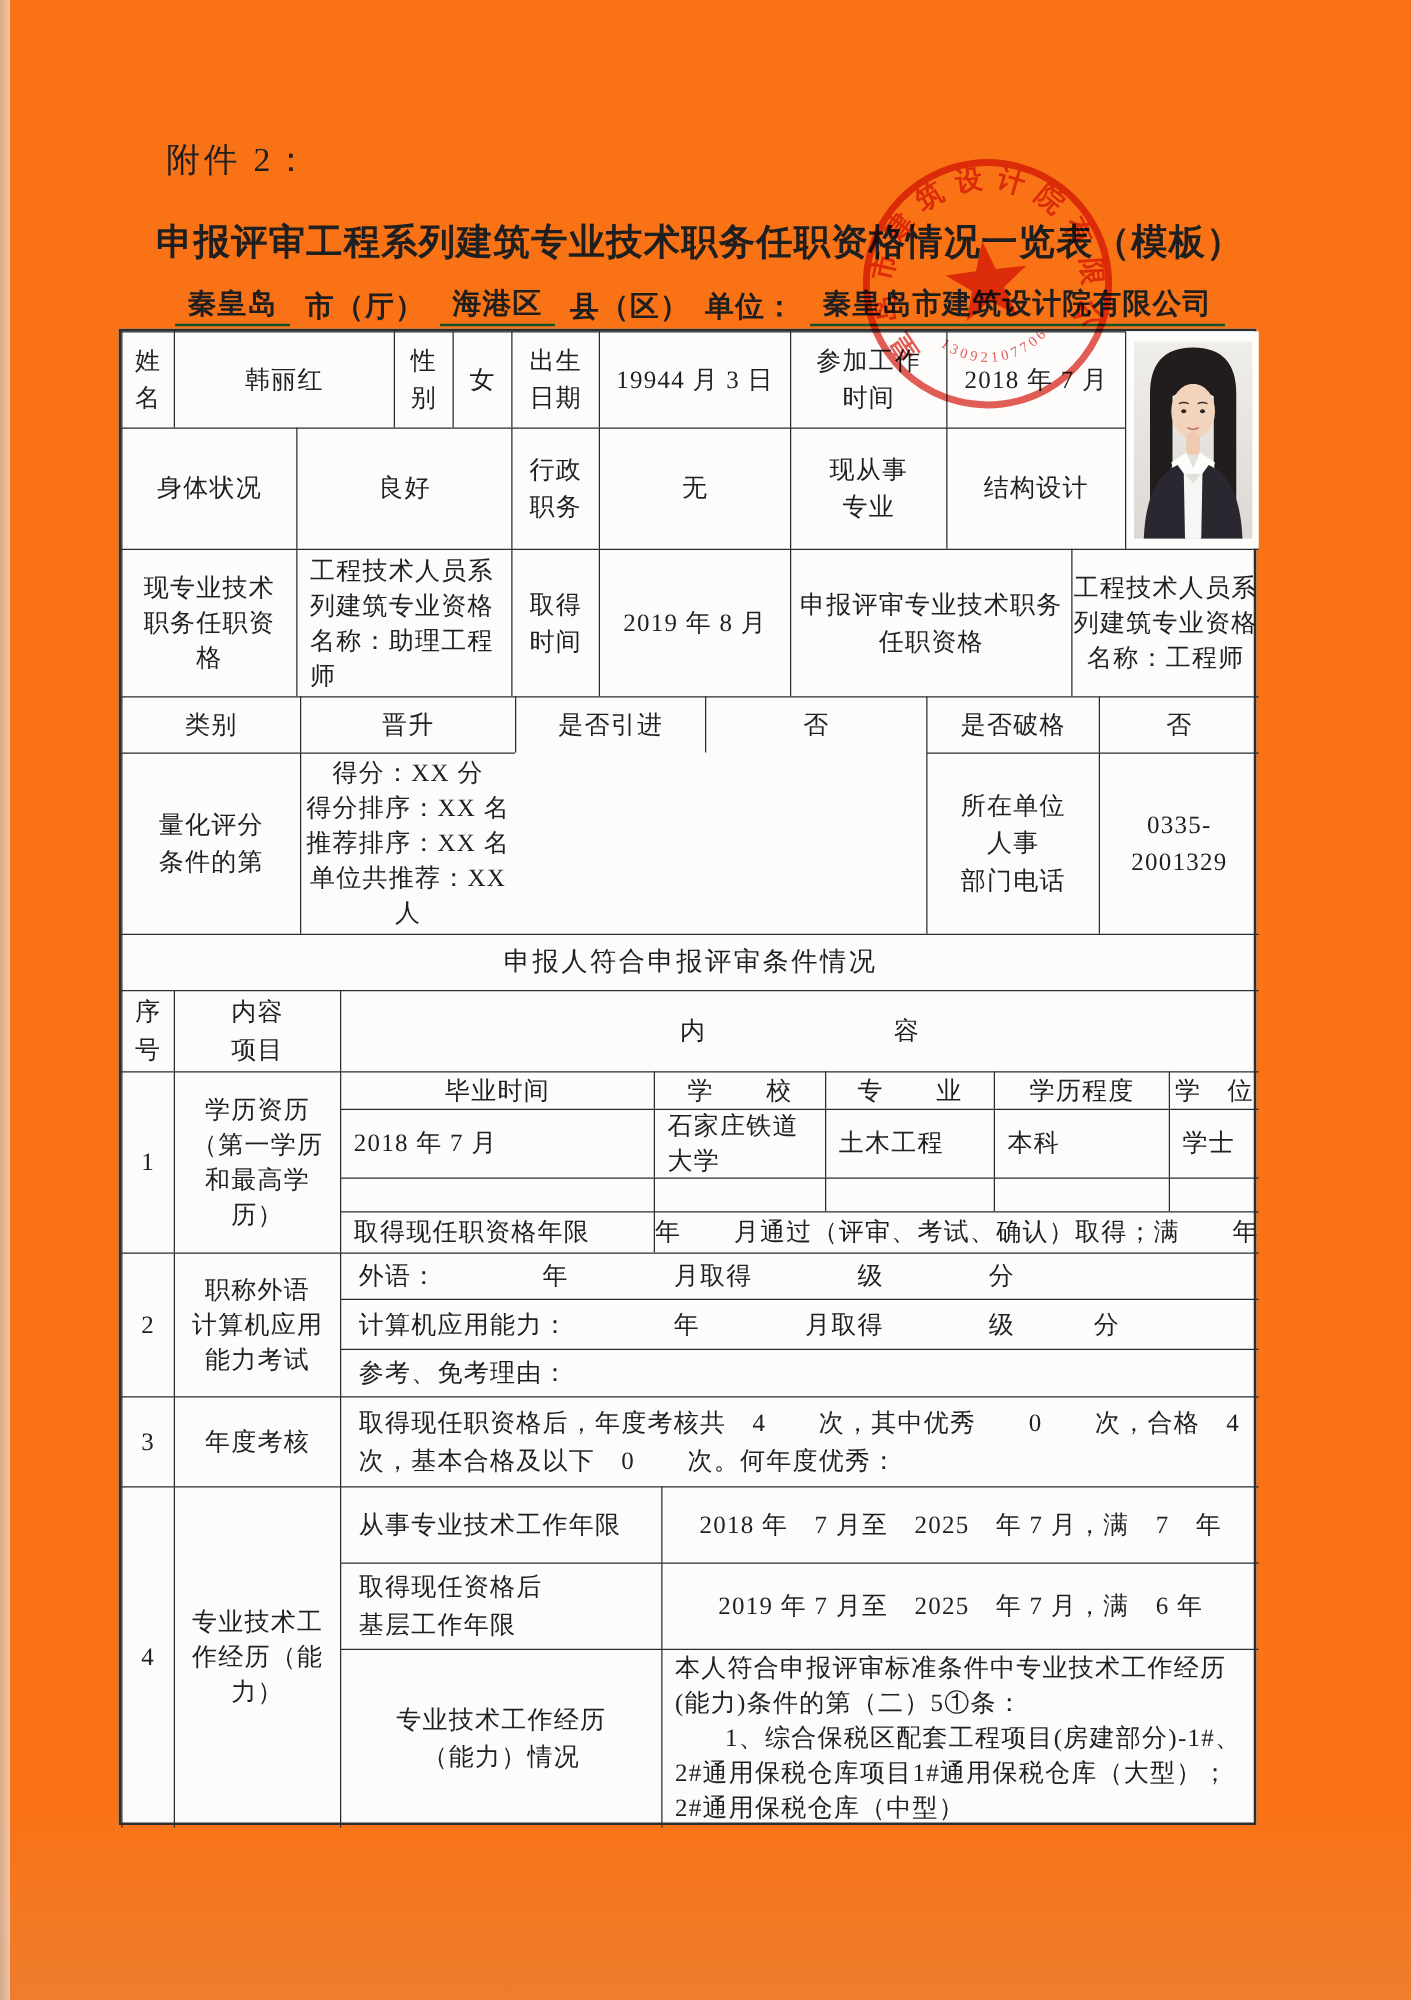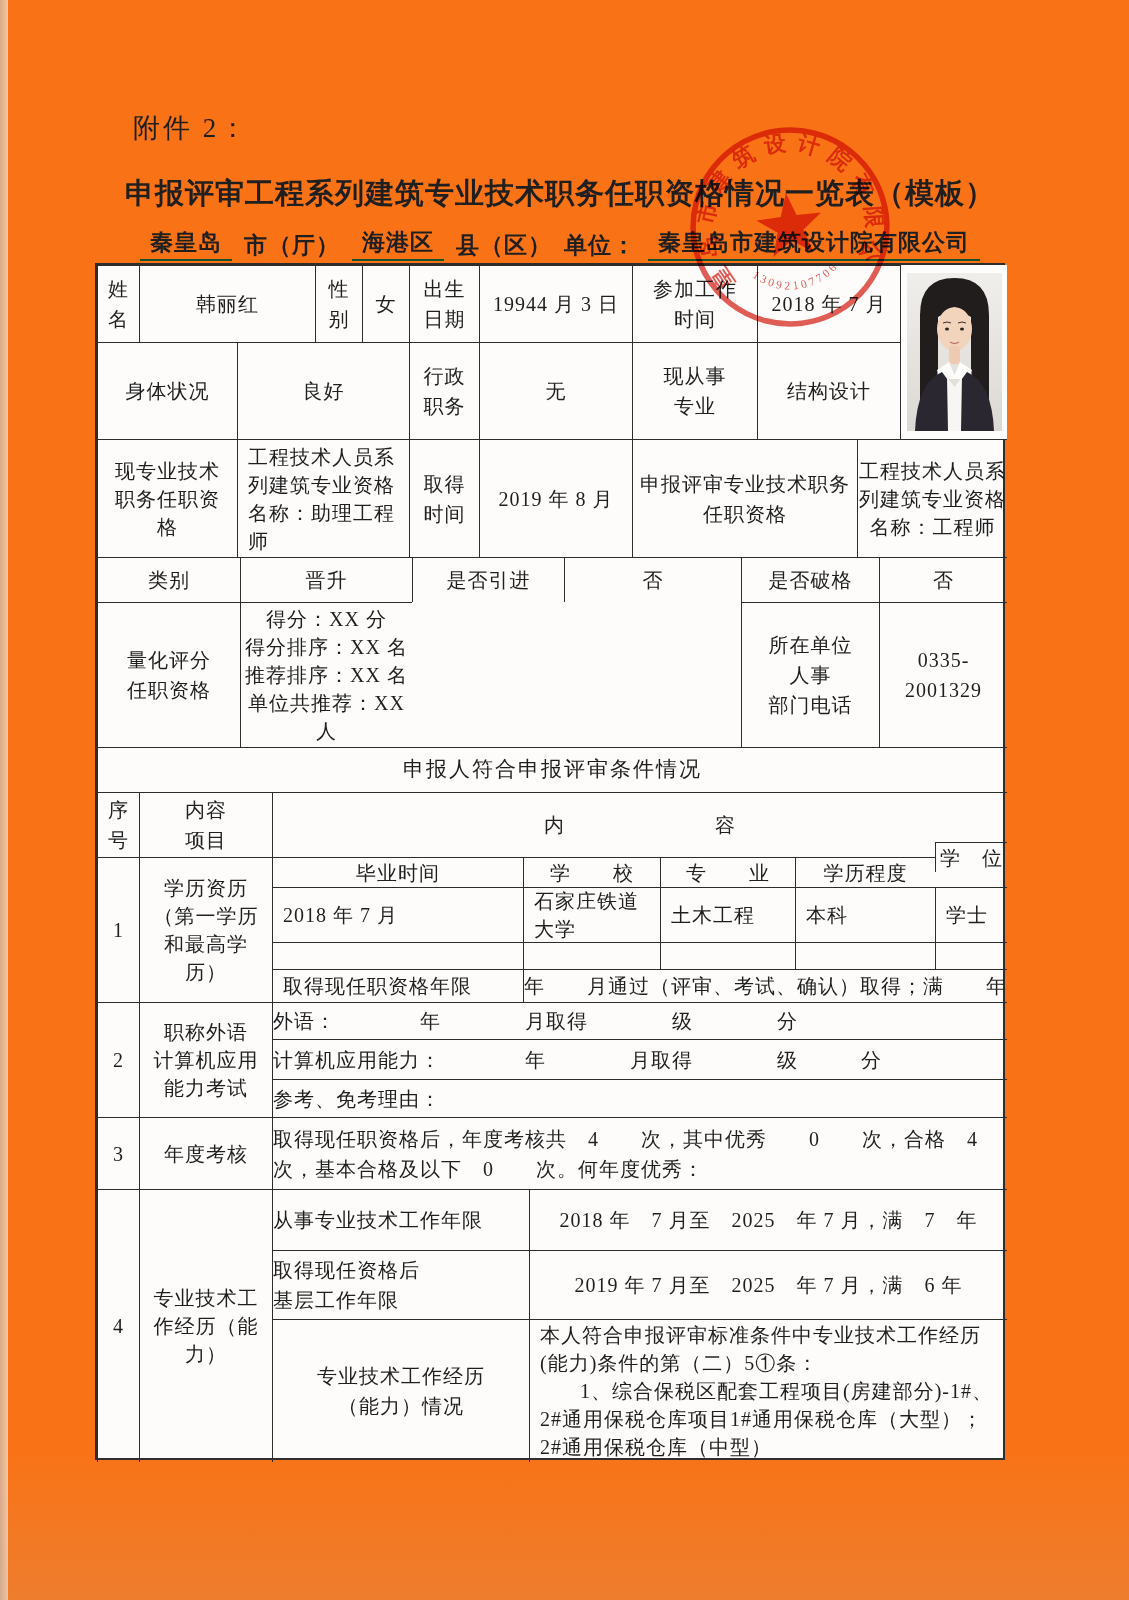--- a/index.html
+++ b/index.html
@@ -23,21 +23,21 @@
 
   .sheet { position:absolute; left:95px; top:263px; width:910px; height:1197px;
     border:2px solid #2d2d2d; box-sizing:border-box; background:#fdfcfb; }
   .cell { position:absolute; box-sizing:border-box;
     border-left:1px solid #2d2d2d; border-top:1px solid #2d2d2d;
     display:flex; align-items:center; justify-content:center;
     text-align:center; white-space:pre-line;
     font-size:20px; line-height:1.5; letter-spacing:1px; }
   .al { justify-content:flex-start; text-align:left; padding:3px 10px; }
   .tight { line-height:1.4; }
-  .pad14 { padding-left:0; }
+  .pad14 { padding-left:14px; }
   .hdr { font-weight:400; }
   .content-head { gap:150px; }
   .indent2 { text-indent:2em; }
 
   .photo-cell { position:absolute; box-sizing:border-box; border-left:1px solid #2d2d2d;
     display:flex; align-items:center; justify-content:center; background:#fdfdfc; }
   .photo-cell svg { display:block; }
 
   .stamp { position:absolute; left:684px; top:121px; width:212px; height:212px;
     transform:rotate(-7deg); mix-blend-mode:multiply; opacity:.82; pointer-events:none; z-index:6; }
@@ -128,21 +128,21 @@
 名称：工程师</div>
 
     <div class="cell" style="left:0;top:292px;width:143px;height:45px">类别</div>
     <div class="cell" style="left:143px;top:292px;width:172px;height:45px">晋升</div>
     <div class="cell" style="left:315px;top:292px;width:152px;height:45px">是否引进</div>
     <div class="cell" style="left:467px;top:292px;width:177px;height:45px">否</div>
     <div class="cell" style="left:644px;top:292px;width:138px;height:45px">是否破格</div>
     <div class="cell" style="left:782px;top:292px;width:128px;height:45px">否</div>
 
     <div class="cell" style="left:0;top:337px;width:143px;height:145px">量化评分
-任职资格</div>
+条件的第</div>
     <div class="cell tight" style="left:143px;top:337px;width:172px;height:145px">得分：XX 分
 得分排序：XX 名
 推荐排序：XX 名
 单位共推荐：XX
 人</div>
     <div class="cell" style="left:644px;top:337px;width:138px;height:145px">所在单位
 人事
 部门电话</div>
     <div class="cell" style="left:782px;top:337px;width:128px;height:145px">0335-2001329</div>
 
@@ -159,21 +159,21 @@
 
     <div class="cell" style="left:0;top:592px;width:42px;height:145px">1</div>
     <div class="cell tight" style="left:42px;top:592px;width:133px;height:145px">学历资历
 （第一学历
 和最高学
 历）</div>
     <div class="cell hdr" style="left:175px;top:592px;width:251px;height:30px">毕业时间</div>
     <div class="cell hdr" style="left:426px;top:592px;width:137px;height:30px">学　　校</div>
     <div class="cell hdr" style="left:563px;top:592px;width:135px;height:30px">专　　业</div>
     <div class="cell hdr" style="left:698px;top:592px;width:140px;height:30px">学历程度</div>
-    <div class="cell hdr" style="left:838px;top:577px;width:72px;height:30px">学　位</div>
+    <div class="cell hdr" style="left:838px;top:592px;width:72px;height:30px">学　位</div>
     <div class="cell al" style="left:175px;top:622px;width:251px;height:55px">2018 年 7 月</div>
     <div class="cell al tight" style="left:426px;top:622px;width:137px;height:55px">石家庄铁道大学</div>
     <div class="cell al" style="left:563px;top:622px;width:135px;height:55px">土木工程</div>
     <div class="cell al" style="left:698px;top:622px;width:140px;height:55px">本科</div>
     <div class="cell al" style="left:838px;top:622px;width:72px;height:55px">学士</div>
     <div class="cell" style="left:175px;top:677px;width:251px;height:27px"></div>
     <div class="cell" style="left:426px;top:677px;width:137px;height:27px"></div>
     <div class="cell" style="left:563px;top:677px;width:135px;height:27px"></div>
     <div class="cell" style="left:698px;top:677px;width:140px;height:27px"></div>
     <div class="cell" style="left:838px;top:677px;width:72px;height:27px"></div>

